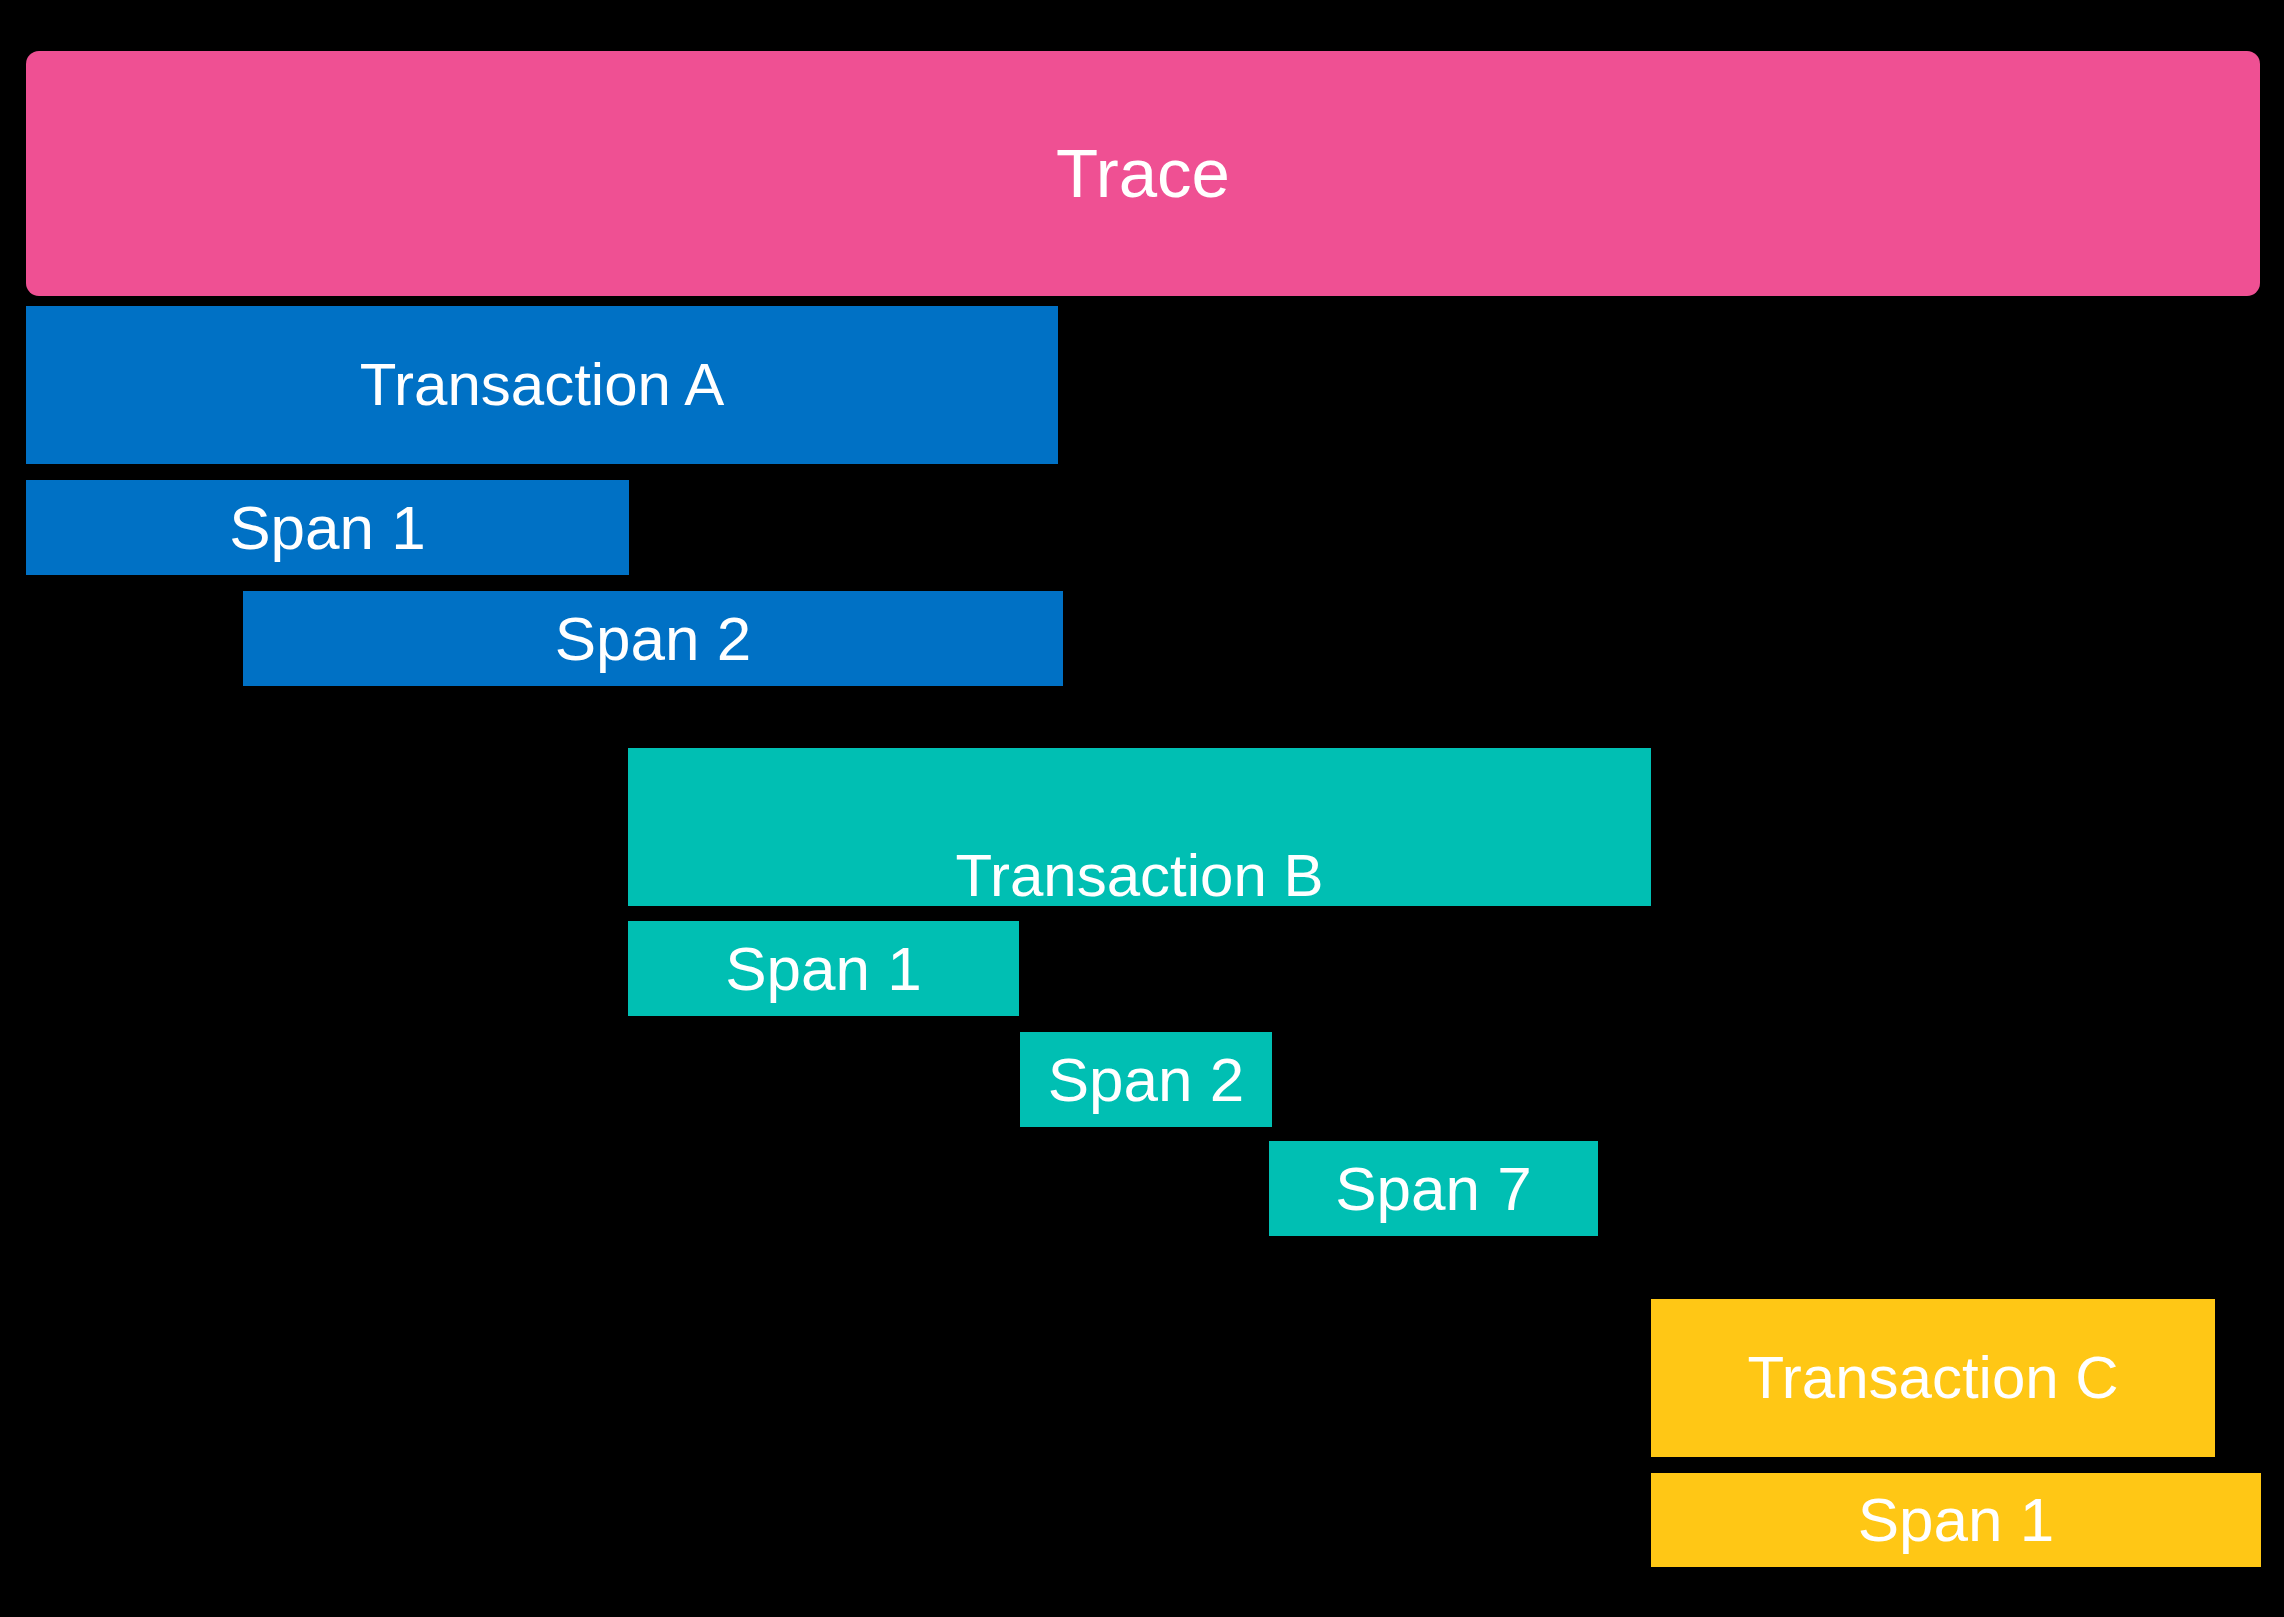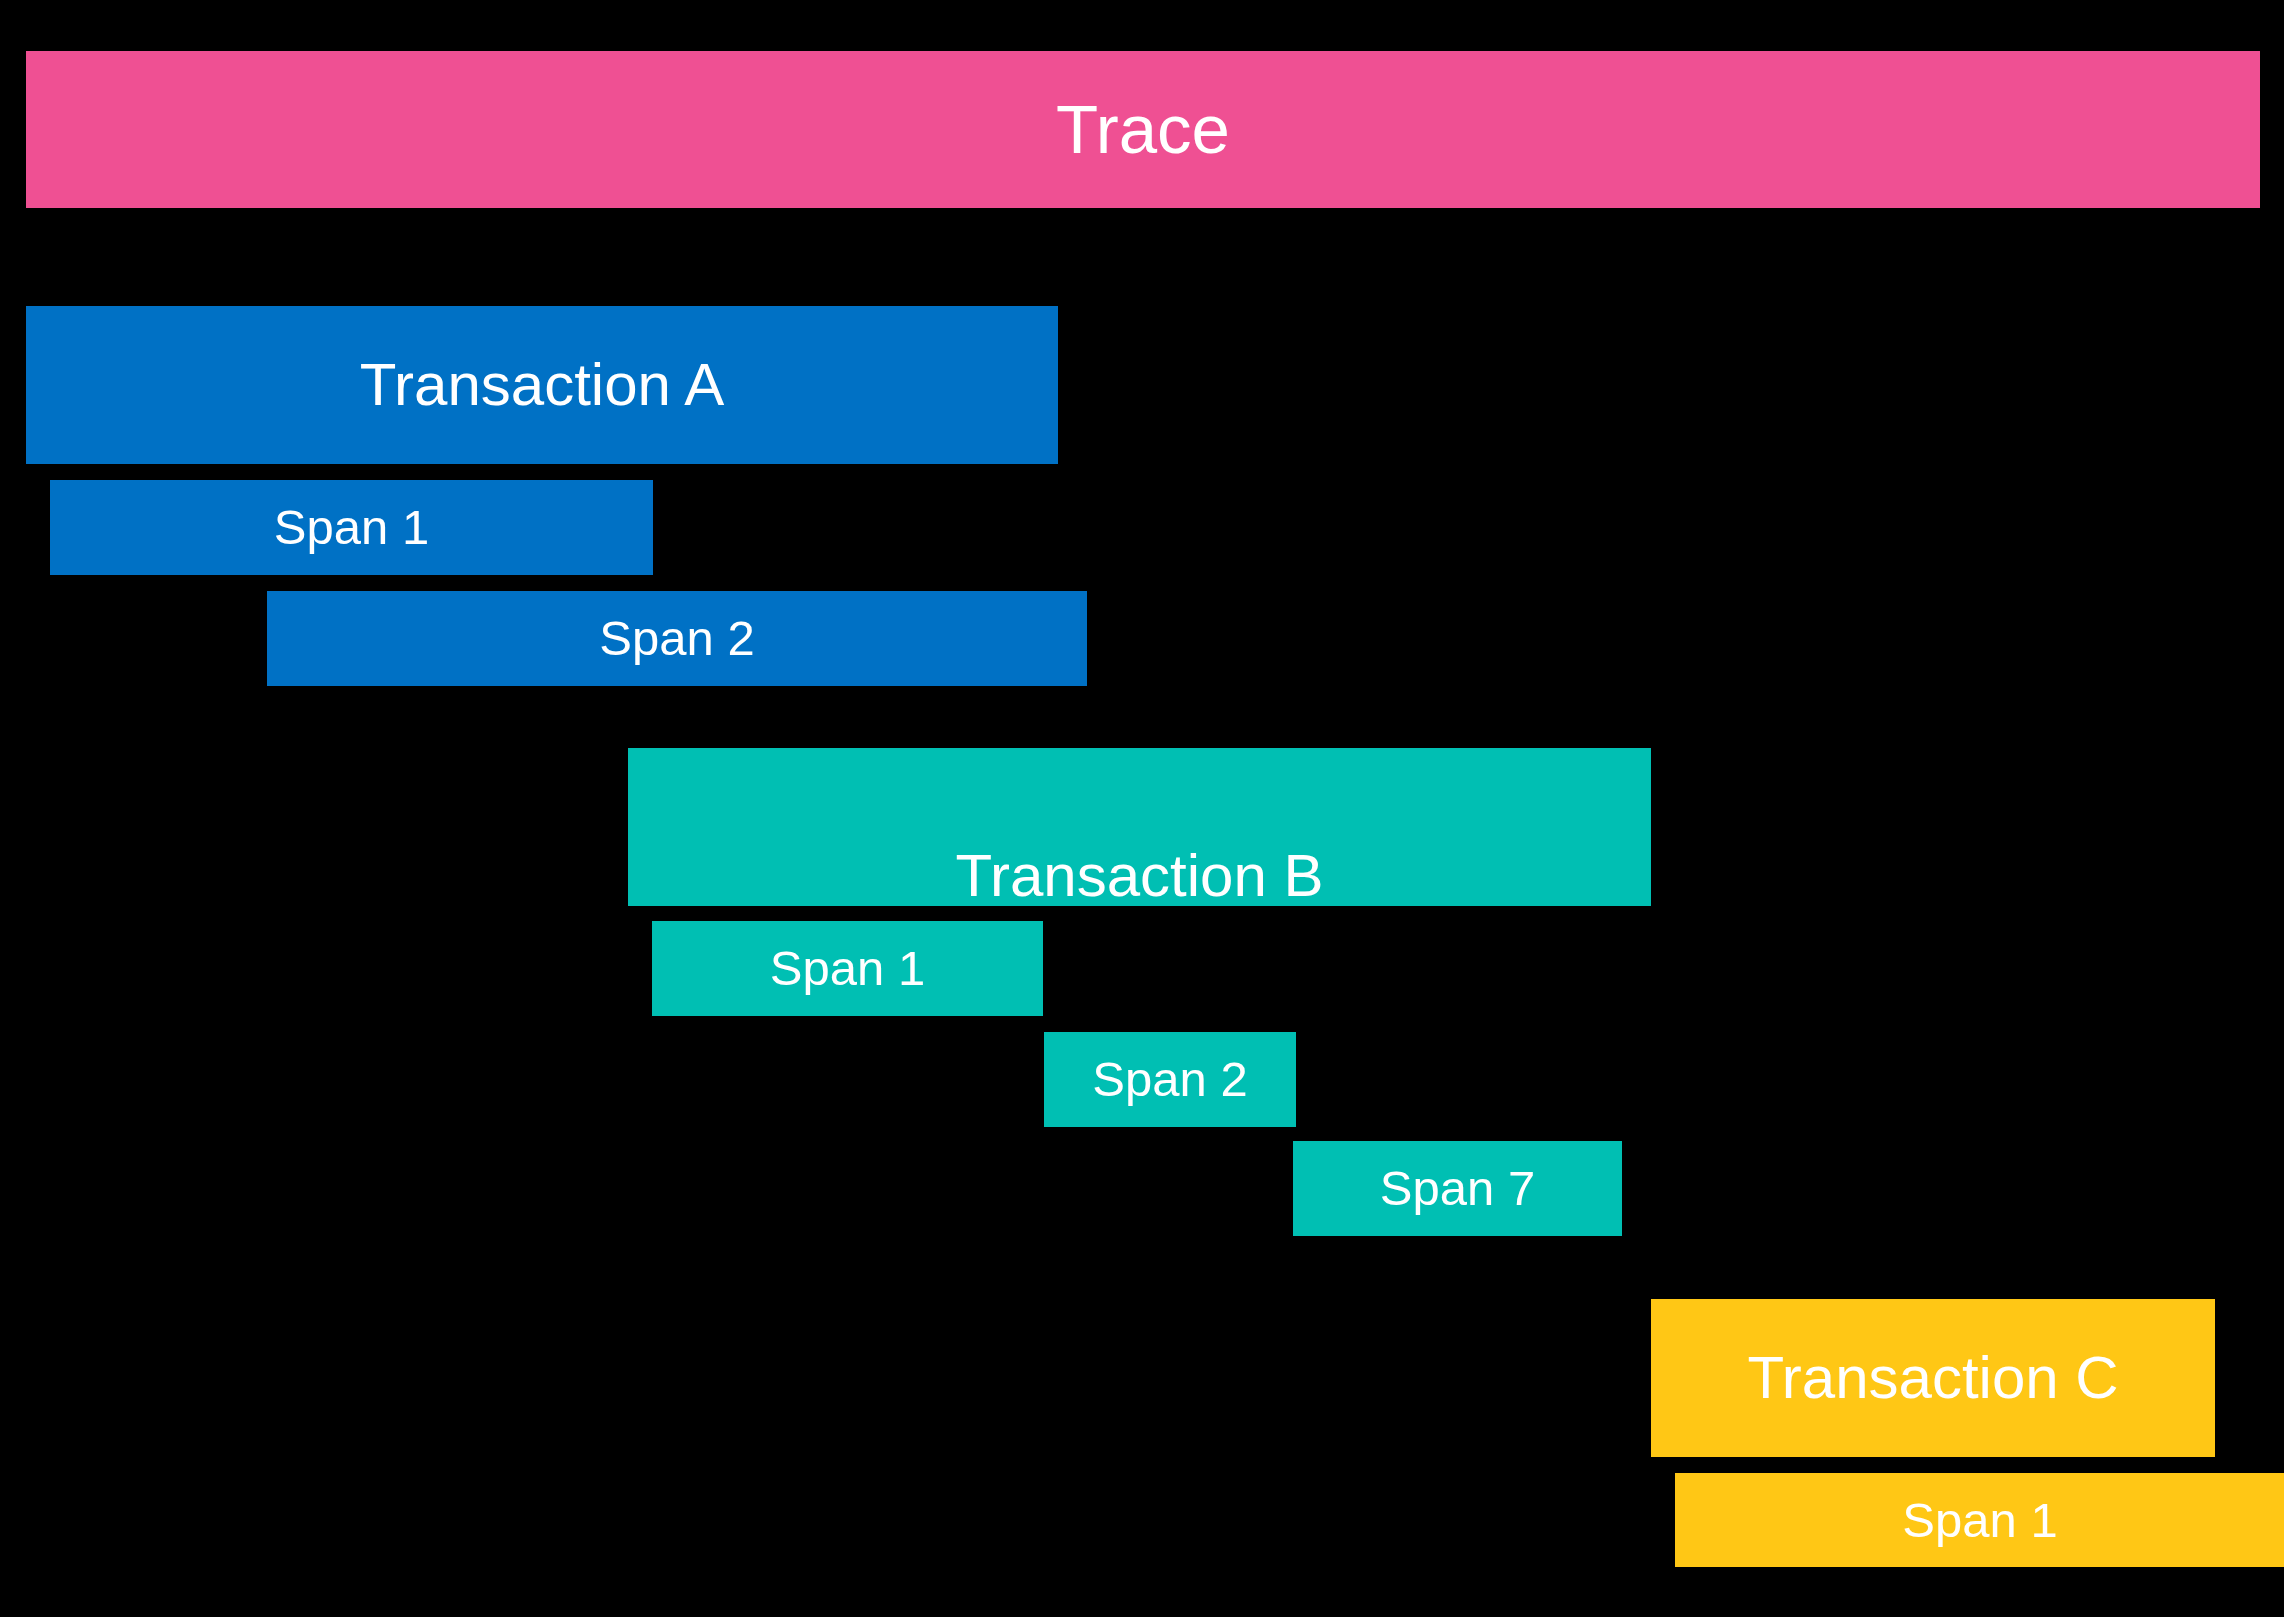--- a/index.html
+++ b/index.html
@@ -28,31 +28,31 @@
     color: #ffffff;
     font-family: "Liberation Sans", sans-serif;
     font-weight: 400;
     line-height: 1;
     white-space: nowrap;
     box-sizing: border-box;
     overflow: hidden;
   }
   .bar-trace        { font-size: 69px; }
   .bar-transaction  { font-size: 60px; }
-  .bar-span         { font-size: 49px; margin-left: 24px; }
+  .bar-span         { font-size: 62px; }
   .bar-label {
     display: block;
     pointer-events: none;
   }
 </style>
 </head>
 <body style="background: rgb(0, 0, 0);">
 
 <div id="canvas" style="background: rgb(0, 0, 0);">
-    <div class="bar bar-trace" style="left: 26px; top: 51px; width: 2234px; height: 157px; background: rgb(239, 80, 147);">
+    <div class="bar bar-trace" style="left: 26px; top: 51px; width: 2234px; height: 245px; background: rgb(239, 80, 147); border-radius: 13px;">
       <span class="bar-label">Trace</span>
     </div>
     <div class="bar bar-transaction" style="left: 26px; top: 306px; width: 1032px; height: 158px; background: rgb(0, 113, 197);">
       <span class="bar-label">Transaction A</span>
     </div>
     <div class="bar bar-span" style="left: 26px; top: 480px; width: 603px; height: 95px; background: rgb(0, 113, 197);">
       <span class="bar-label">Span 1</span>
     </div>
     <div class="bar bar-span" style="left: 243px; top: 591px; width: 820px; height: 95px; background: rgb(0, 113, 197);">
       <span class="bar-label">Span 2</span>

